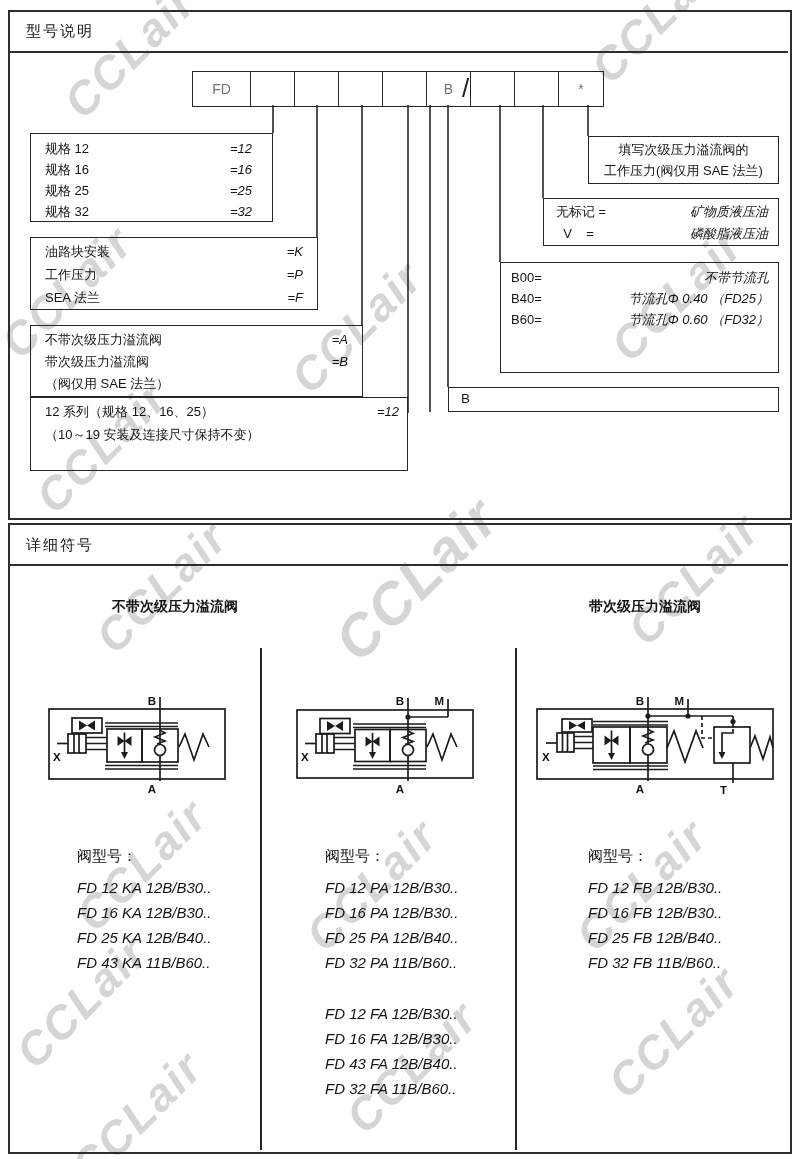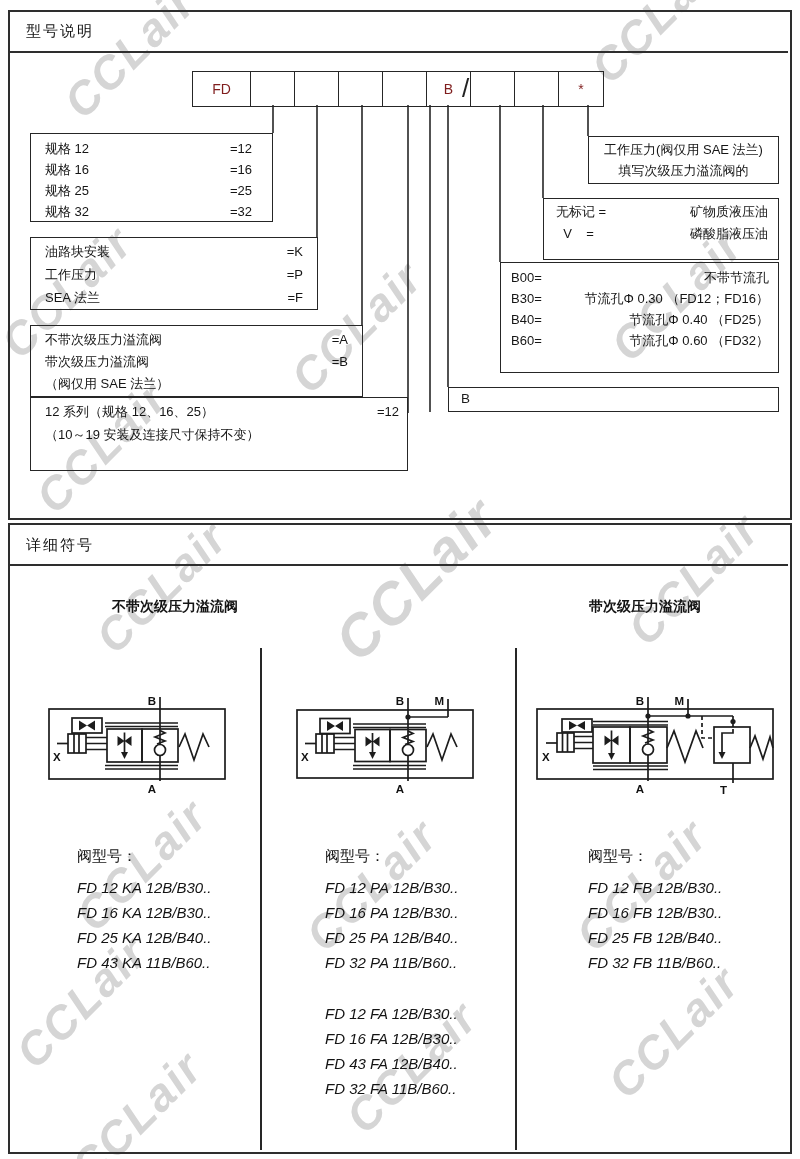--- a/index.html
+++ b/index.html
@@ -10,29 +10,29 @@
       transform:rotate(-45deg);letter-spacing:2px;z-index:0;white-space:nowrap;}
   .wm-lg{font-size:58px;}
   
   .frame{position:absolute;border:2px solid #2e2e2e;z-index:1;background:transparent;}
   .hdiv{position:absolute;border-top:2px solid #2e2e2e;z-index:1;}
   .sec-title{position:absolute;font-size:15px;letter-spacing:2px;z-index:2;color:#141414;}
   
   .code-row{position:absolute;left:192px;top:71px;height:34px;display:flex;z-index:2;
             border:1.5px solid #262626;background:transparent;}
   .code-cell{height:100%;border-right:1.5px solid #262626;box-sizing:border-box;
-             display:flex;align-items:center;justify-content:center;font-size:14px;color:#7f1d1d;}
+             display:flex;align-items:center;justify-content:center;font-size:14px;color:#737373;}
   .code-cell:last-child{border-right:none;}
   .cw-fd{width:58px;}.cw{width:44px;}
   .code-sep{position:absolute;left:462px;top:73px;font-size:26px;font-weight:400;z-index:3;color:#222;}
   
   .lbox{position:absolute;border:1.5px solid #262626;box-sizing:border-box;z-index:2;background:transparent;}
   .lrow{display:flex;justify-content:space-between;align-items:center;font-size:13px;color:#151515;}
   .ll{white-space:pre;}
-  .lv{white-space:pre;}
+  .lv{white-space:pre;font-style:italic;}
   .center-lines{display:flex;flex-direction:column;justify-content:center;height:100%;
                 text-align:center;font-size:13px;line-height:21px;color:#151515;}
   
   svg.overlay{position:absolute;left:0;top:0;z-index:1;pointer-events:none;}
   
   svg.schem{position:absolute;z-index:2;}
   svg.schem text{font-family:"Liberation Sans","DejaVu Sans",sans-serif;font-size:11.5px;font-weight:bold;fill:#111;}
   .sline{stroke:#1c1c1c;stroke-width:1.7;fill:none;}
   .sfill{fill:#1c1c1c;stroke:none;}
   .swhite{fill:#ffffff;stroke:#1c1c1c;stroke-width:1.7;}
@@ -150,44 +150,40 @@
       <span class="lv">=12</span>
     </div>
   <div class="lrow" style="line-height:23px;padding:0 8px 0 14px">
       <span class="ll">（10～19 安装及连接尺寸保持不变）</span>
       <span class="lv"></span>
     </div>
 </div>
 
 <div class="lbox" style="left:588px;top:136px;width:191px;height:48px">
   <div class="center-lines">
+    <div>填写次级压力溢流阀的</div>
     <div>工作压力(阀仅用 SAE 法兰)</div>
-    <div>填写次级压力溢流阀的</div>
   </div>
 </div>
 
-<div class="lbox" style="left:543px;top:198px;width:236px;height:62px;padding-top:2px">
+<div class="lbox" style="left:543px;top:198px;width:236px;height:48px;padding-top:2px">
   <div class="lrow" style="line-height:22px;padding:0 10px 0 12px">
       <span class="ll">无标记 =</span>
       <span class="lv">矿物质液压油</span>
     </div>
   <div class="lrow" style="line-height:22px;padding:0 10px 0 12px">
       <span class="ll">  V    =</span>
       <span class="lv">磷酸脂液压油</span>
     </div>
 </div>
 
 <div class="lbox" style="left:500px;top:262px;width:279px;height:111px;padding-top:4px">
   <div class="lrow" style="line-height:21px;padding:0 9px 0 10px">
       <span class="ll">B00=</span>
       <span class="lv">不带节流孔</span>
-    </div>
-  <div class="lrow" style="line-height:21px;padding:0 9px 0 10px">
-      <span class="ll">B30=</span>
-      <span class="lv">节流孔Φ 0.30 （FD12；FD16）</span>
     </div>
   <div class="lrow" style="line-height:21px;padding:0 9px 0 10px">
       <span class="ll">B40=</span>
       <span class="lv">节流孔Φ 0.40 （FD25）</span>
     </div>
   <div class="lrow" style="line-height:21px;padding:0 9px 0 10px">
       <span class="ll">B60=</span>
       <span class="lv">节流孔Φ 0.60 （FD32）</span>
     </div>
 </div>

